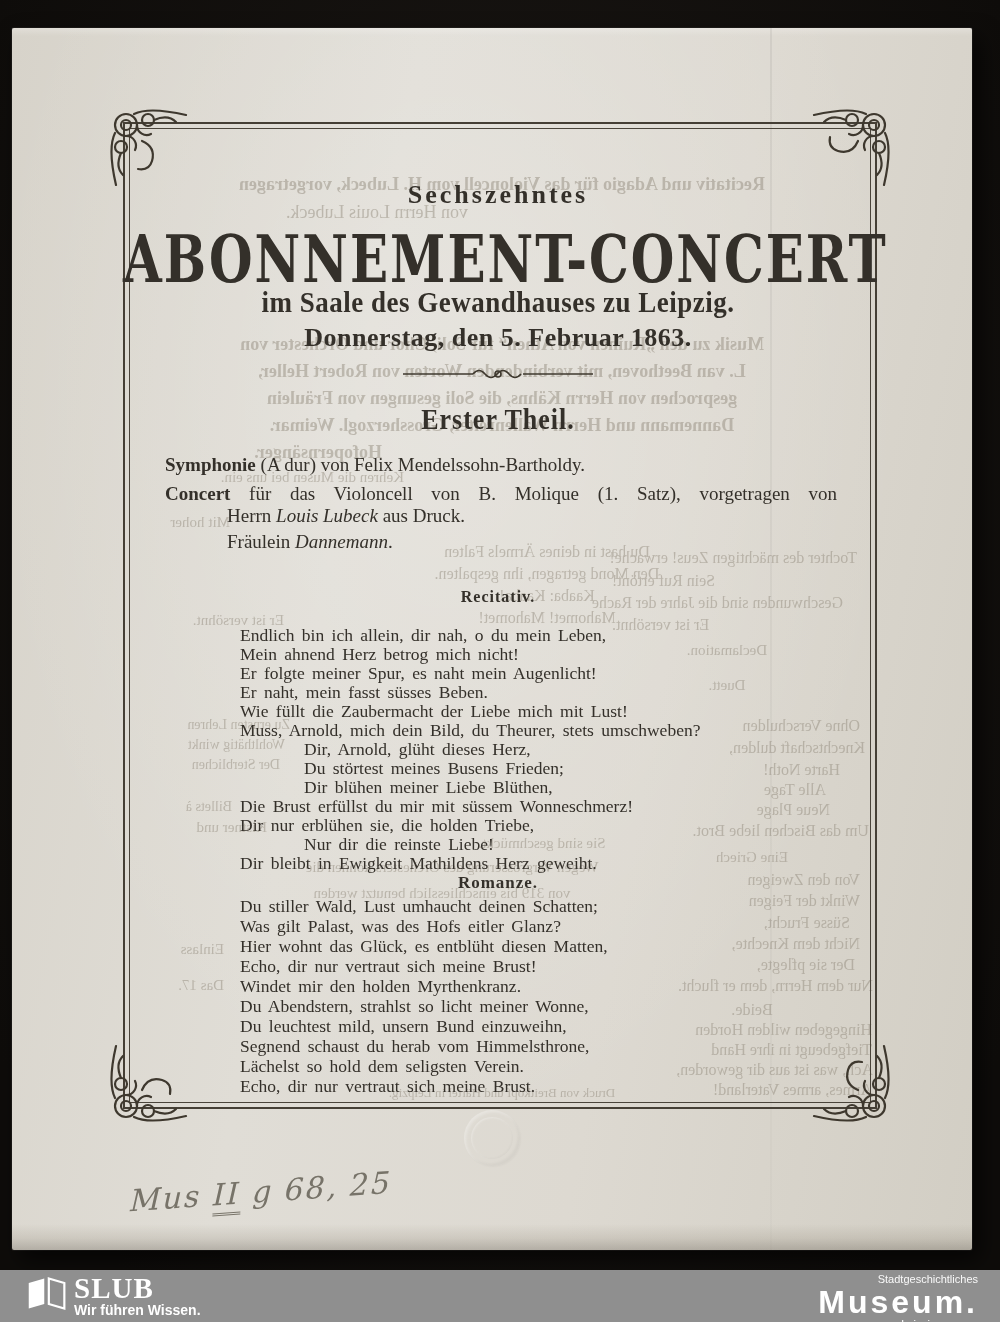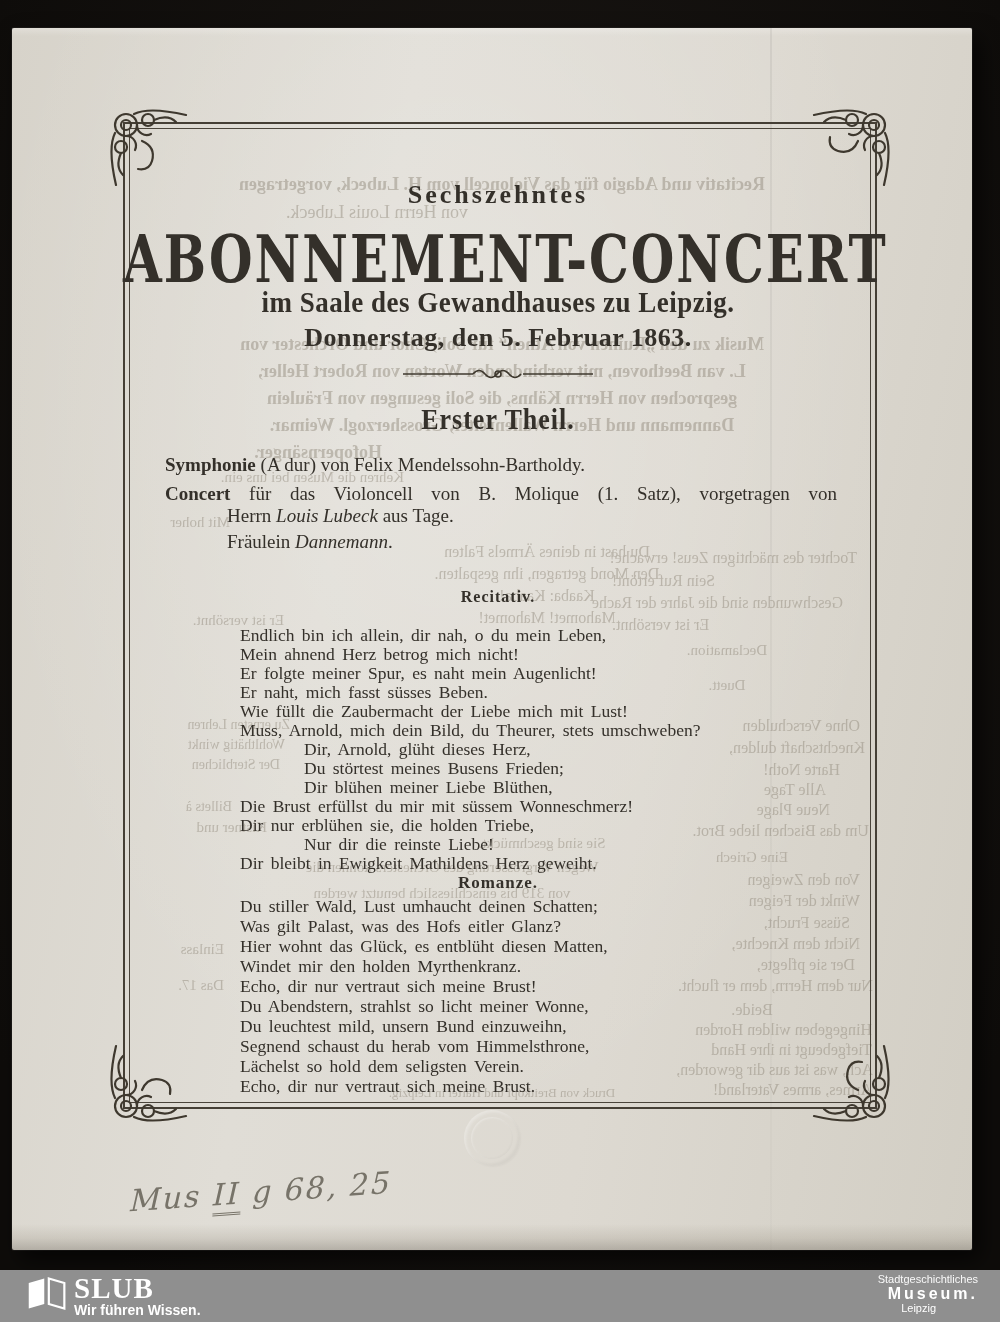--- a/index.html
+++ b/index.html
@@ -61,21 +61,21 @@
   .handwriting{position:absolute;left:118px;top:1146px;z-index:2;font-family:"DejaVu Serif",serif;font-style:italic;font-size:30px;color:#6f6b60;letter-spacing:2px;transform:rotate(-4deg) skewX(-6deg);opacity:.92;white-space:nowrap;}
   .handwriting .u{border-bottom:3px double #6f6b60;padding-bottom:1px;}
   
   .footer{position:absolute;left:0;right:0;bottom:0;height:52px;background:#8f8f8f;z-index:5;font-family:"Liberation Sans",sans-serif;color:#fff;}
   .slub{position:absolute;left:26px;top:5px;display:flex;gap:6px;align-items:flex-start;}
   .slub-icon svg{width:42px;height:38px;display:block;}
   .slub-text .slub-name{font-family:"Liberation Serif",serif;font-weight:bold;font-size:29px;line-height:26px;letter-spacing:1px;}
   .slub-text .slub-tag{font-size:14px;font-weight:bold;margin-top:1px;}
   .museum{position:absolute;right:22px;top:4px;text-align:right;line-height:1;}
   .m1{font-size:11px;opacity:.95;}
-  .m2{font-size:16px;font-weight:bold;letter-spacing:3px;margin-top:1px;}
+  .m2{font-size:32px;font-weight:bold;letter-spacing:3px;margin-top:1px;}
   .m3{font-size:11px;margin-top:1px;margin-right:42px;text-align:right;}
 </style>
 </head>
 <body>
 
 <div class="stage">
   <div class="paper">
 
     <div class="bleed-layer">
         <div class="bleed b" style="left: 150px; top: 147px; width: 680px; text-align: center;">Recitativ und Adagio für das Violoncell vom H. Lubeck, vorgetragen</div>
@@ -206,48 +206,48 @@
           <path d="M70 8 q6 -7 12 0 q6 7 12 0 q6 -7 12 0 q6 7 12 0"></path>
           <circle cx="95" cy="8" r="3"></circle>
         </svg>
     </div>
 
     <div class="cblock part-heading">Erster Theil.</div>
 
     <div class="program">
         <div class="pline"><span class="b">Symphonie</span><span> (A dur) von Felix Mendelssohn-Bartholdy.</span></div>
         <div class="pline just"><span class="b">Concert</span><span> für das Violoncell von B. Molique (1. Satz), vorgetragen von</span></div>
-        <div class="pline ind"><span>Herrn </span><span class="i">Louis Lubeck</span><span> aus Tage.</span></div>
+        <div class="pline ind"><span>Herrn </span><span class="i">Louis Lubeck</span><span> aus Druck.</span></div>
         <div class="pline ind"><span>Fräulein </span><span class="i">Dannemann</span><span>.</span></div>
       </div>
 
     <div class="verse-heading vh-recit">Recitativ.</div>
     <div class="verse verse-recit">
         <div class="vline">Endlich bin ich allein, dir nah, o du mein Leben,</div>
         <div class="vline">Mein ahnend Herz betrog mich nicht!</div>
         <div class="vline">Er folgte meiner Spur, es naht mein Augenlicht!</div>
-        <div class="vline">Er naht, mich fasst süsses Beben.</div>
+        <div class="vline">Er naht, mein fasst süsses Beben.</div>
         <div class="vline">Wie füllt die Zaubermacht der Liebe mich mit Lust!</div>
         <div class="vline">Muss, Arnold, mich dein Bild, du Theurer, stets umschweben?</div>
         <div class="vline ind">Dir, Arnold, glüht dieses Herz,</div>
         <div class="vline ind">Du störtest meines Busens Frieden;</div>
         <div class="vline ind">Dir blühen meiner Liebe Blüthen,</div>
         <div class="vline">Die Brust erfüllst du mir mit süssem Wonneschmerz!</div>
         <div class="vline">Dir nur erblühen sie, die holden Triebe,</div>
         <div class="vline ind">Nur dir die reinste Liebe!</div>
         <div class="vline">Dir bleibt in Ewigkeit Mathildens Herz geweiht.</div>
       </div>
 
     <div class="verse-heading vh-rom">Romanze.</div>
     <div class="verse verse-rom">
         <div class="vline">Du stiller Wald, Lust umhaucht deinen Schatten;</div>
         <div class="vline">Was gilt Palast, was des Hofs eitler Glanz?</div>
         <div class="vline">Hier wohnt das Glück, es entblüht diesen Matten,</div>
+        <div class="vline">Echo, dir nur vertraut sich meine Brust!</div>
         <div class="vline">Windet mir den holden Myrthenkranz.</div>
-        <div class="vline">Echo, dir nur vertraut sich meine Brust!</div>
         <div class="vline">Du Abendstern, strahlst so licht meiner Wonne,</div>
         <div class="vline">Du leuchtest mild, unsern Bund einzuweihn,</div>
         <div class="vline">Segnend schaust du herab vom Himmelsthrone,</div>
         <div class="vline">Lächelst so hold dem seligsten Verein.</div>
         <div class="vline">Echo, dir nur vertraut sich meine Brust.</div>
       </div>
 
     <div class="stamp"></div>
 
     <div class="handwriting"><span>Mus </span><span class="u">II</span><span> g 68, 25</span></div>

